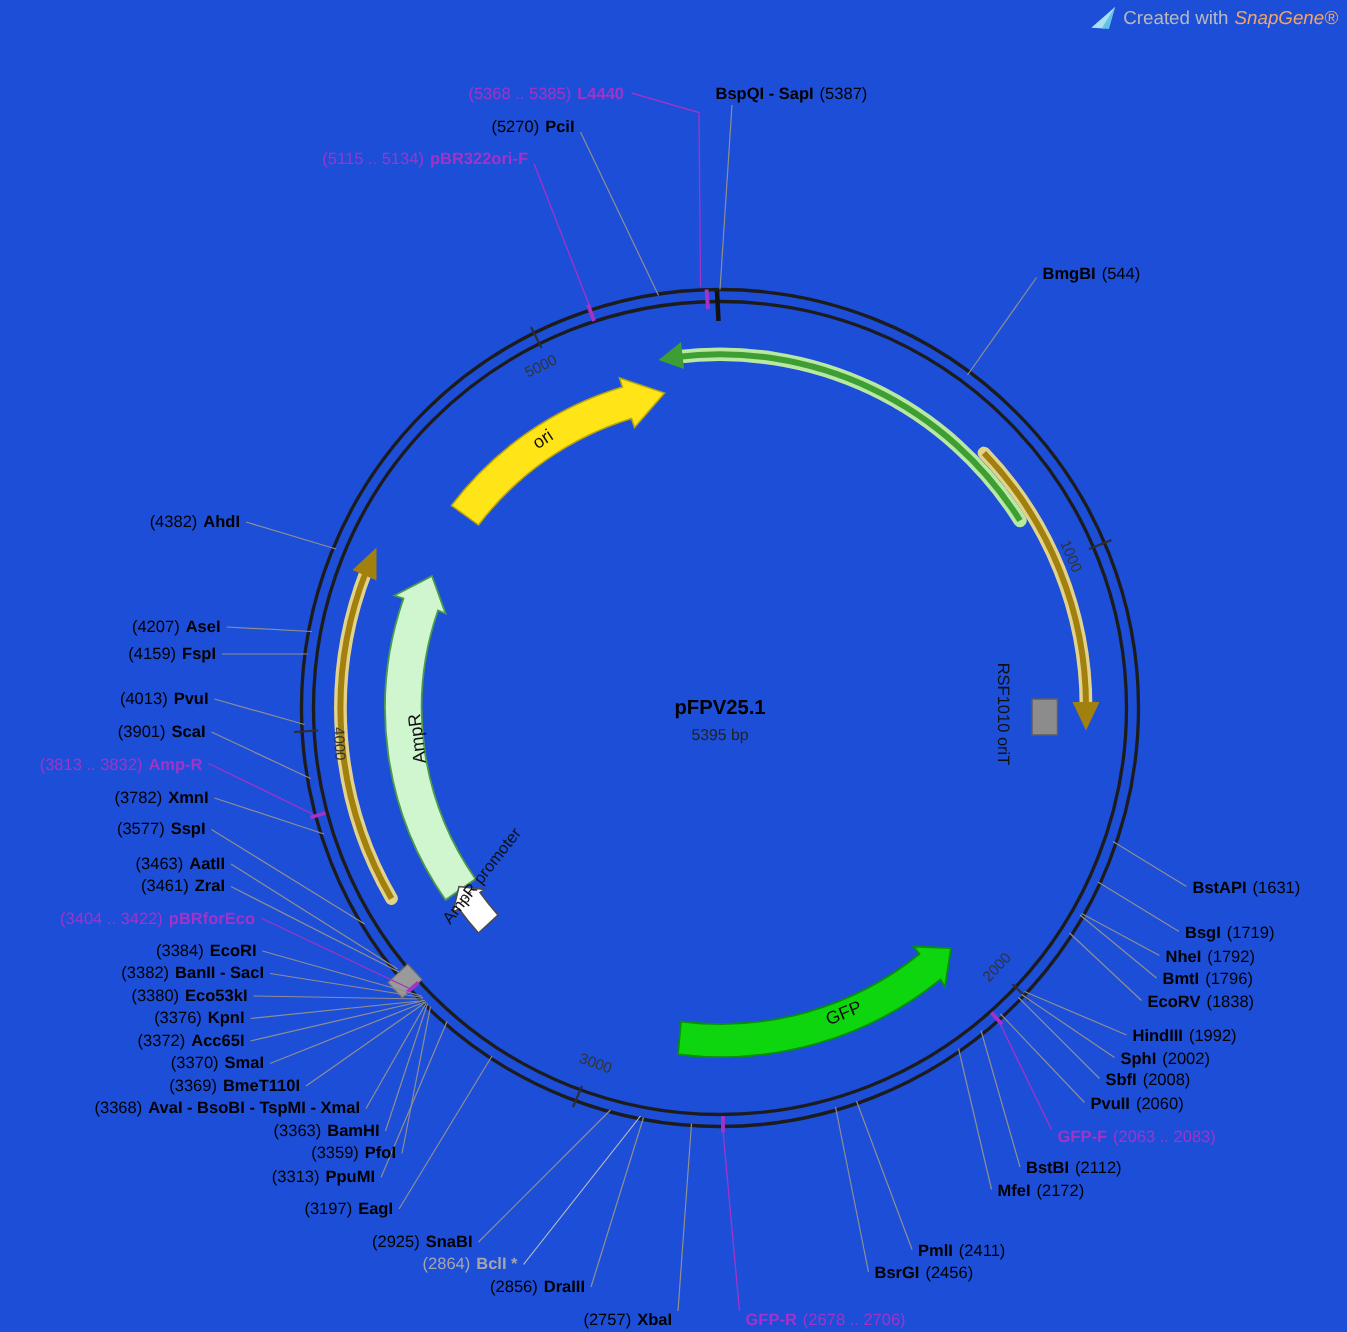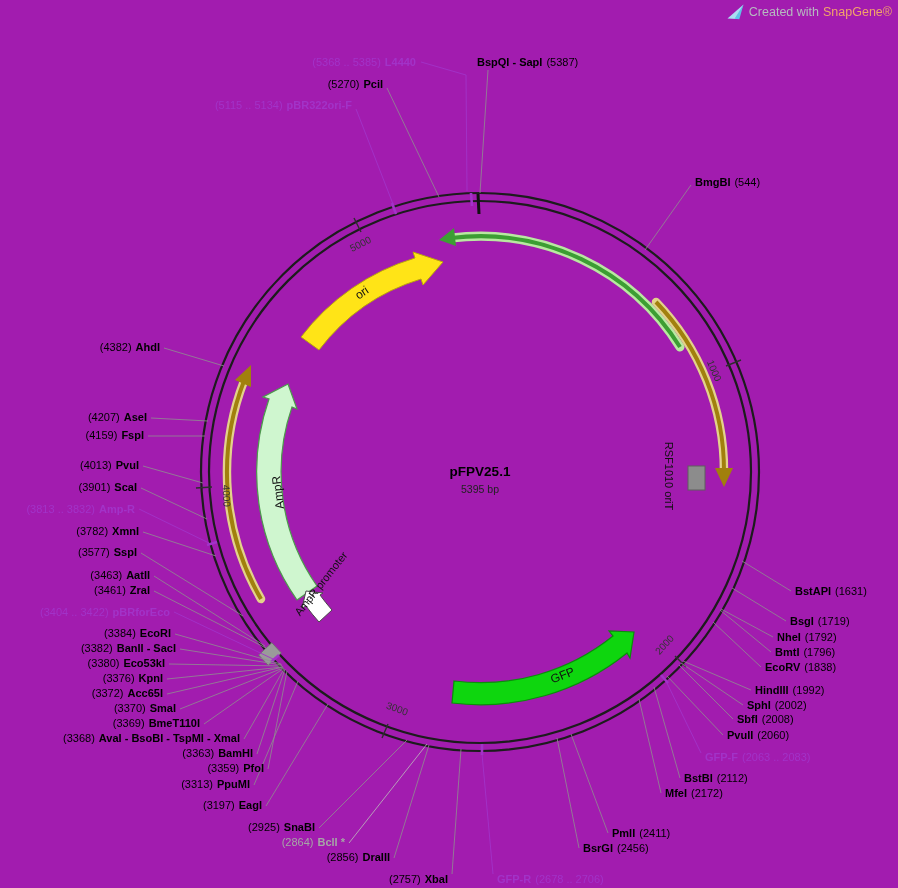--- a/index.html
+++ b/index.html
@@ -1,22 +1,22 @@
 <!DOCTYPE html>
 <html><head>
 <meta charset="utf-8">
 <style>
   html,body { margin:0; padding:0; background:#ffffff; }
-  .page { position:relative; width:898px; height:888px; background:#a21caf; overflow:hidden;
+  .page { position:relative; width:898px; height:888px; background:#1d4ed8; overflow:hidden;
           font-family:"Liberation Sans",sans-serif; }
   .watermark { position:absolute; top:4px; right:6px; font-size:12.5px; color:#b6bac0;
                display:flex; align-items:center; }
   .watermark svg { margin-right:5px; }
   .wm-pre { color:#b6bac0; margin-right:4px; }
-  .wm-brand { color:#f2a469; }
+  .wm-brand { color:#f2a469;font-style:italic; }
   .map { position:absolute; left:0; top:0; }
   .map text { font-family:"Liberation Sans",sans-serif; }
   .lab { font-size:11px; fill:#000; }
   .lab .b { font-weight:bold; }
   .prim tspan { fill:#A233C8; }
   .grayl tspan { fill:#A6A6A6; }
   .sl { stroke:#8f8f8f; stroke-width:0.8; fill:none; }
   .slg { stroke:#bdbdbd; }
   .pl { stroke:#A233C8; stroke-width:0.9; fill:none; }
   .tick { stroke:#2d2d2d; stroke-width:1.4; }

